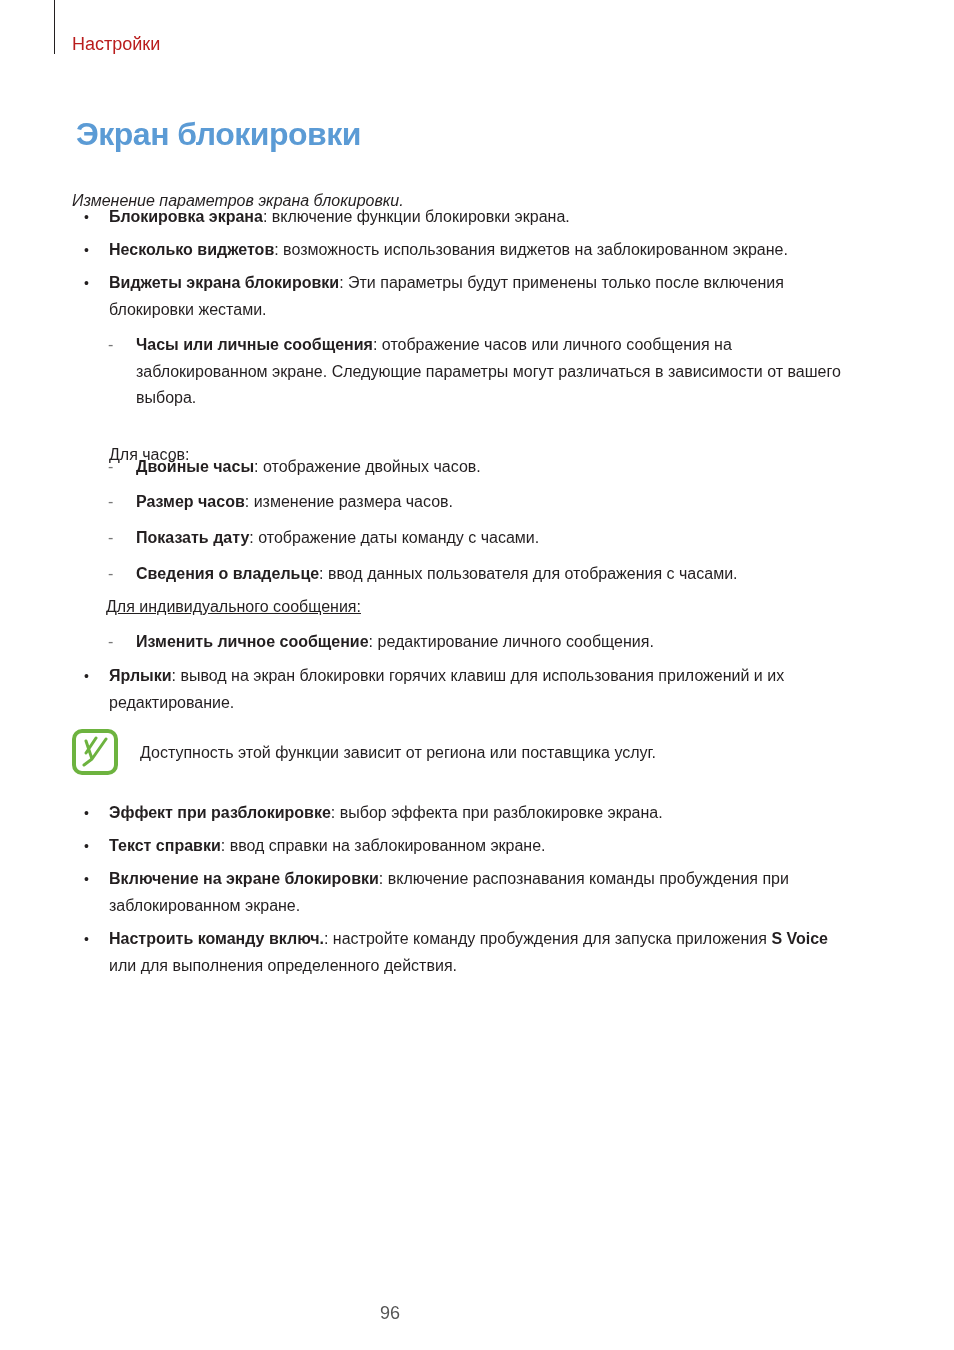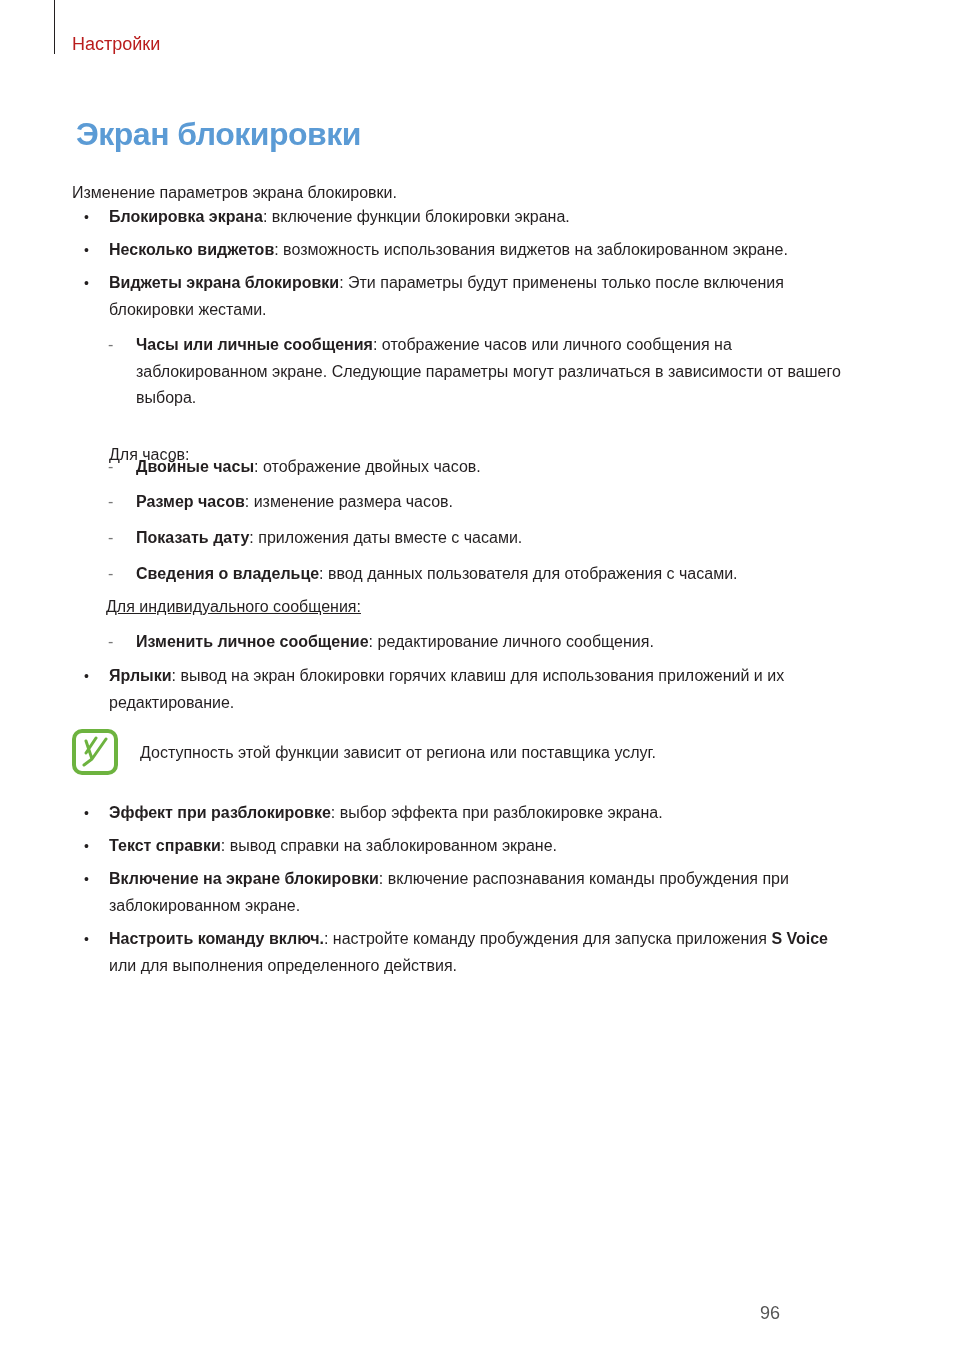--- a/index.html
+++ b/index.html
@@ -1,28 +1,28 @@
 <!DOCTYPE html>
 <html><head>
 <meta charset="utf-8">
 <style>
   html, body { margin:0; padding:0; background:#ffffff; }
   body { width:954px; height:1350px; position:relative; overflow:hidden;
          font-family:"Liberation Sans", sans-serif; color:#231f20; }
   .vline { position:absolute; left:54px; top:0; width:1px; height:54px; background:#231f20; }
   .section { position:absolute; left:72px; top:34px; font-size:18px; color:#b91c1c; }
   .title { position:absolute; left:72px; top:112px; font-size:32px; color:#5b9bd5; font-weight:bold; margin:4px; letter-spacing:-0.5px; }
-  .intro { position:absolute; left:72px; top:180px; font-size:16px; }
+  .intro { position:absolute; left:72px; top:188px; font-size:16px;font-style:italic; }
   .text { font-size:16px; line-height:26.5px; }
   .abs { position:absolute; }
   .bullet-dot { position:absolute; left:-25px; top:0; font-size:14px; }
   .dash { position:absolute; left:-28px; top:0; color:#777; }
   b { font-weight:bold; }
   .note-icon { position:absolute; left:72px; top:729px; width:46px; height:46px; }
-  .page-num { position:absolute; left:0; width:780px; top:1303px; text-align:right; font-size:18px; color:#555; }
+  .page-num { position:absolute; left:0; width:780px; top:1303px; text-align:center; font-size:18px; color:#555; }
 </style>
 </head>
 <body>
 
 <div class="vline"></div>
 <div class="section">Настройки</div>
 <h1 class="title">Экран блокировки</h1>
 <div class="intro text">Изменение параметров экрана блокировки.</div>
 
 <div class="abs text" style="left:109px; top:204px; width:760px;">
@@ -48,21 +48,21 @@
 <div class="abs text" style="left:136px; top:454px; width:715px;">
   <span class="dash">-</span>
   <b>Двойные часы</b><span>: отображение двойных часов.</span>
 </div>
 <div class="abs text" style="left:136px; top:489px; width:715px;">
   <span class="dash">-</span>
   <b>Размер часов</b><span>: изменение размера часов.</span>
 </div>
 <div class="abs text" style="left:136px; top:525px; width:715px;">
   <span class="dash">-</span>
-  <b>Показать дату</b><span>: приложения даты вместе с часами.</span>
+  <b>Показать дату</b><span>: отображение даты команду с часами.</span>
 </div>
 <div class="abs text" style="left:136px; top:561px; width:715px;">
   <span class="dash">-</span>
   <b>Сведения о владельце</b><span>: ввод данных пользователя для отображения с часами.</span>
 </div>
 
 <div class="abs text" style="left:106px; top:594px;text-decoration:underline;">Для индивидуального сообщения:</div>
 
 <div class="abs text" style="left:136px; top:629px; width:715px;">
   <span class="dash">-</span>
@@ -79,21 +79,21 @@
   <path d="M14 12 L20 30 L34 10 M20 30 L12 36 M24 9 L14 24" fill="none" stroke="#6db33f" stroke-width="3" stroke-linejoin="round" stroke-linecap="round"></path>
 </svg>
 <div class="abs text" style="left:140px; top:740px;text-align:center;">Доступность этой функции зависит от региона или поставщика услуг.</div>
 
 <div class="abs text" style="left:109px; top:800px; width:760px;">
   <span class="bullet-dot">•</span>
   <b>Эффект при разблокировке</b><span>: выбор эффекта при разблокировке экрана.</span>
 </div>
 <div class="abs text" style="left:109px; top:833px; width:760px;">
   <span class="bullet-dot">•</span>
-  <b>Текст справки</b><span>: вывод справки на заблокированном экране.</span>
+  <b>Текст справки</b><span>: ввод справки на заблокированном экране.</span>
 </div>
 <div class="abs text" style="left:109px; top:866px; width:750px;">
   <span class="bullet-dot">•</span>
   <b>Включение на экране блокировки</b><span>: включение распознавания команды пробуждения при заблокированном экране.</span>
 </div>
 <div class="abs text" style="left:109px; top:926px; width:740px;">
   <span class="bullet-dot">•</span>
   <b>Настроить команду включ.</b><span>: настройте команду пробуждения для запуска приложения </span><b>S Voice</b><span> или для выполнения определенного действия.</span>
 </div>
 

